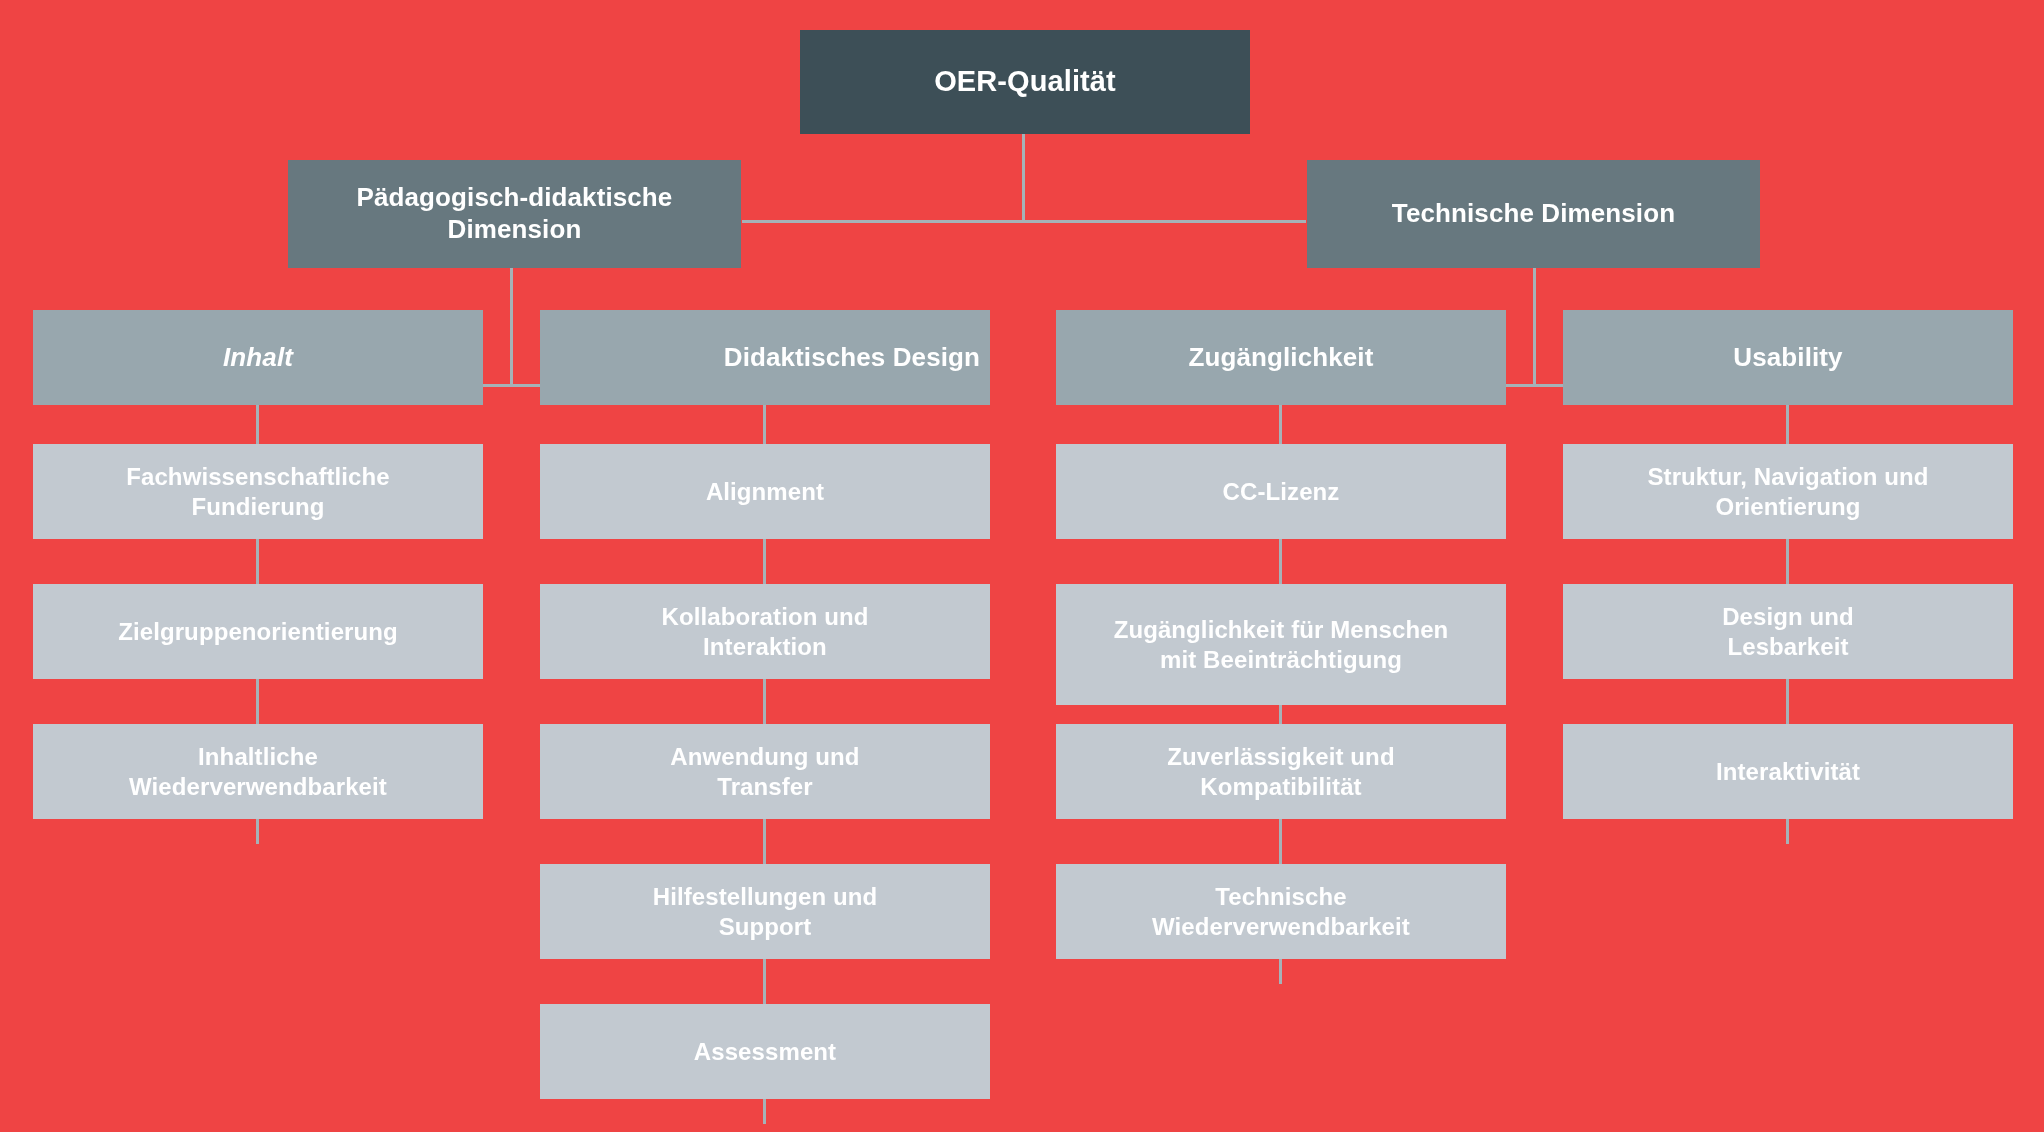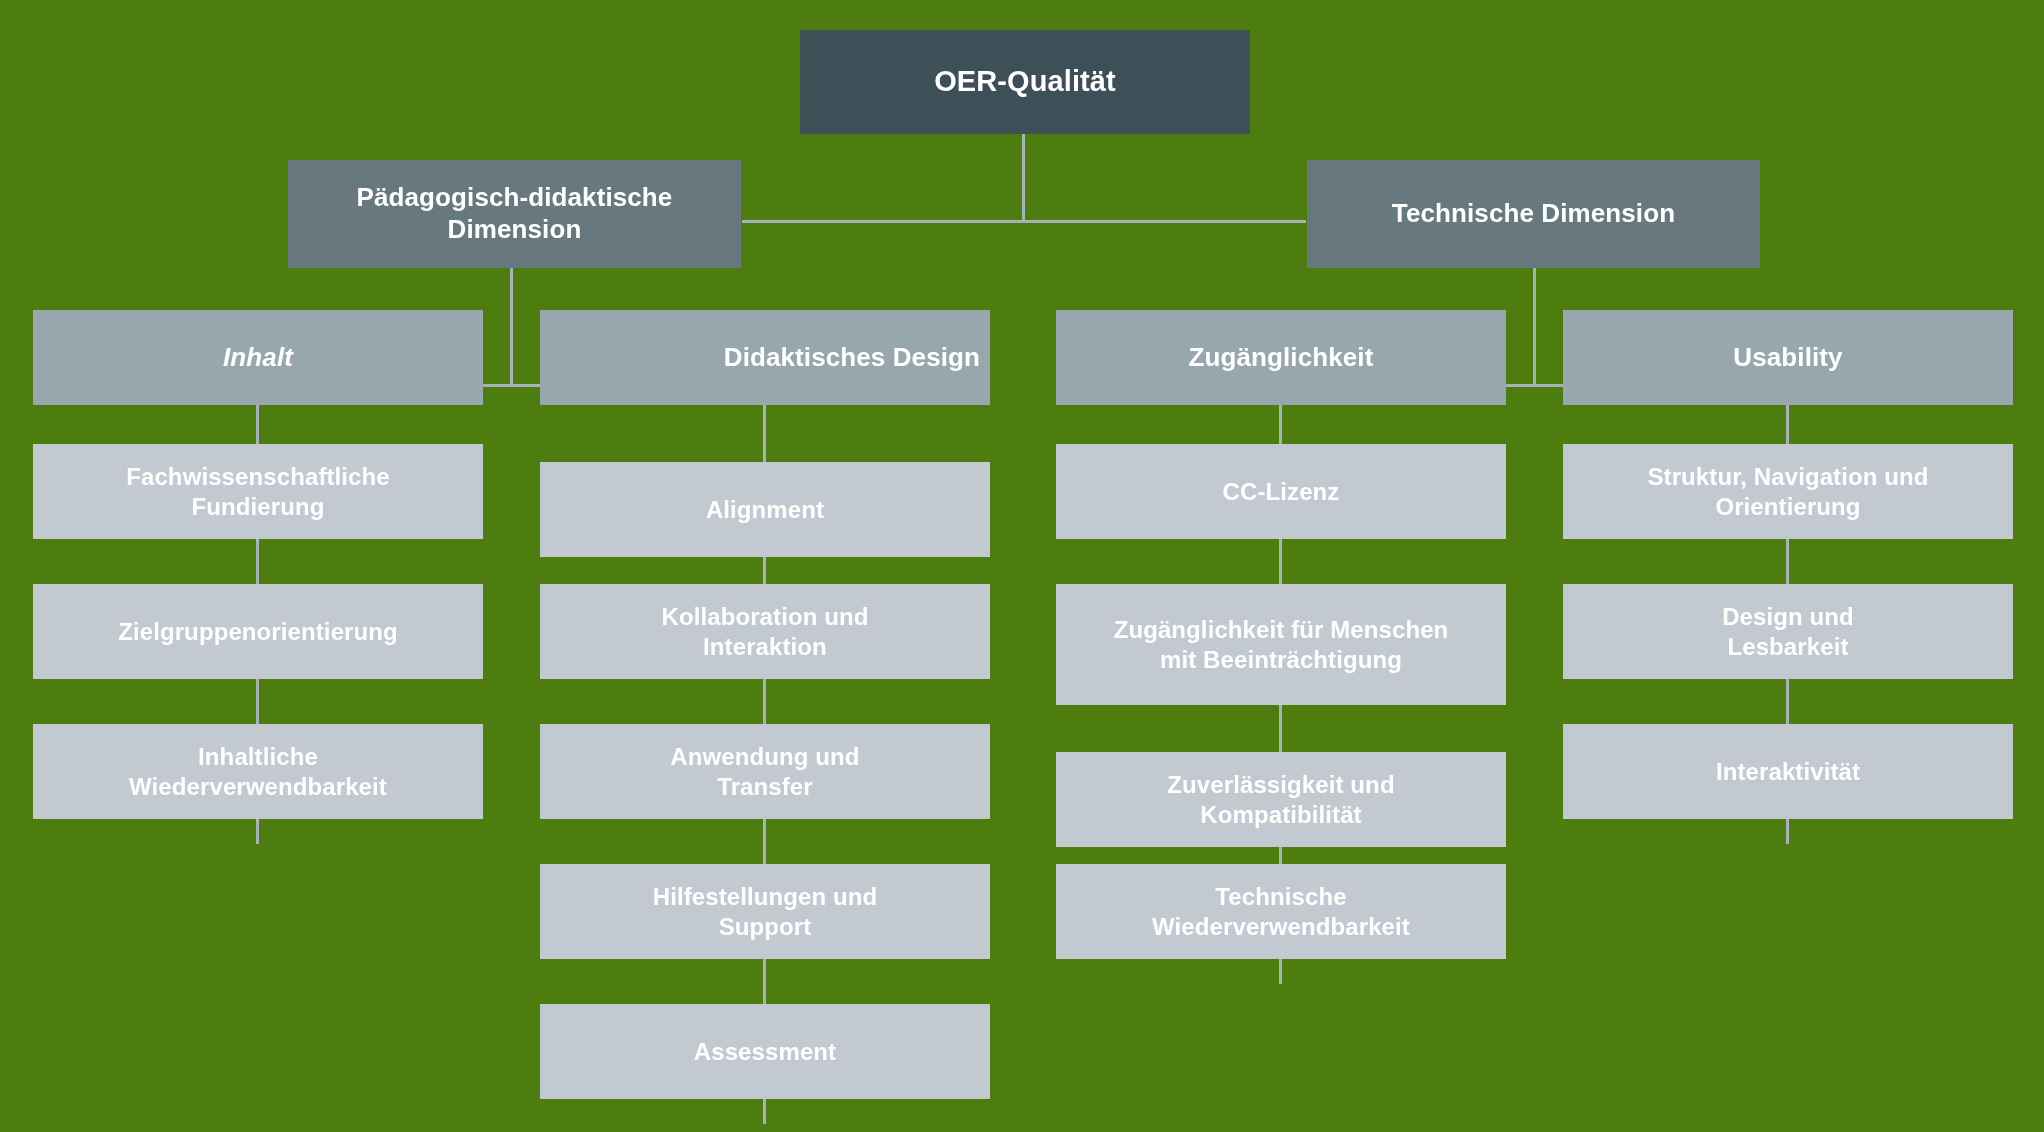--- a/index.html
+++ b/index.html
@@ -10,21 +10,21 @@
   }
   body {
     font-family: "Liberation Sans", sans-serif;
     -webkit-font-smoothing: antialiased;
   }
 
   #canvas {
     position: relative;
     width: 2044px;
     height: 1132px;
-    background: #4d7c0f;
+    background: #ef4444;
     overflow: hidden;
   }
 
   
   .conn {
     position: absolute;
     background: #a6b2b8;
   }
   .conn.v { width: 3px; }
   .conn.h { height: 3px; }
@@ -122,21 +122,21 @@
 Fundierung</span>
   </div>
   <div class="node leaf" style="left:33px; top:584px; width:450px; height:95px;">
     <span class="lbl">Zielgruppenorientierung</span>
   </div>
   <div class="node leaf" style="left:33px; top:724px; width:450px; height:95px;">
     <span class="lbl">Inhaltliche
 Wiederverwendbarkeit</span>
   </div>
 
-  <div class="node leaf" style="left:540px; top:444px; width:450px; height:95px;margin-top:18px;">
+  <div class="node leaf" style="left:540px; top:444px; width:450px; height:95px;">
     <span class="lbl">Alignment</span>
   </div>
   <div class="node leaf" style="left:540px; top:584px; width:450px; height:95px;">
     <span class="lbl">Kollaboration und
 Interaktion</span>
   </div>
   <div class="node leaf" style="left:540px; top:724px; width:450px; height:95px;">
     <span class="lbl">Anwendung und
 Transfer</span>
   </div>
@@ -148,21 +148,21 @@
     <span class="lbl">Assessment</span>
   </div>
 
   <div class="node leaf" style="left:1056px; top:444px; width:450px; height:95px;">
     <span class="lbl">CC-Lizenz</span>
   </div>
   <div class="node leaf" style="left:1056px; top:584px; width:450px; height:121px;">
     <span class="lbl">Zugänglichkeit für Menschen
 mit Beeinträchtigung</span>
   </div>
-  <div class="node leaf" style="left:1056px; top:724px; width:450px; height:95px;margin-top:28px;">
+  <div class="node leaf" style="left:1056px; top:724px; width:450px; height:95px;">
     <span class="lbl">Zuverlässigkeit und
 Kompatibilität</span>
   </div>
   <div class="node leaf" style="left:1056px; top:864px; width:450px; height:95px;">
     <span class="lbl">Technische
 Wiederverwendbarkeit</span>
   </div>
 
   <div class="node leaf" style="left:1563px; top:444px; width:450px; height:95px;">
     <span class="lbl">Struktur, Navigation und

